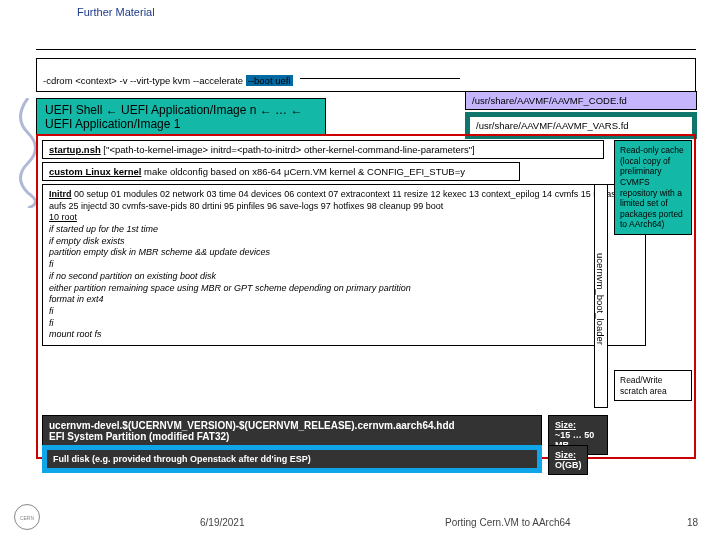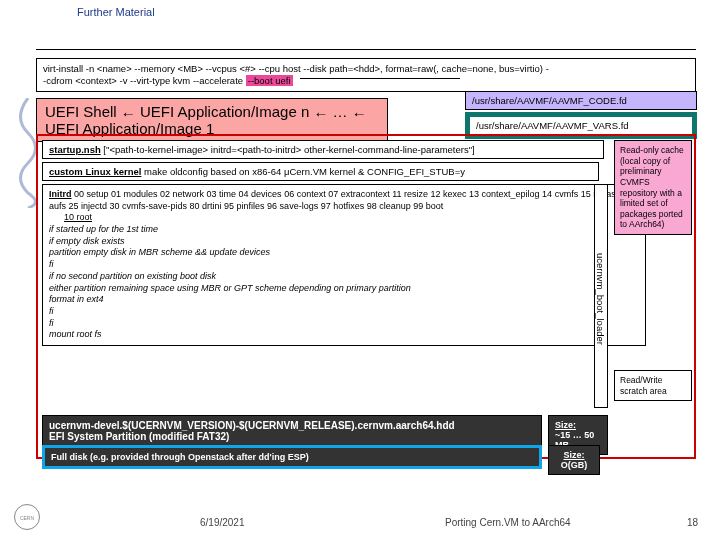--- a/index.html
+++ b/index.html
@@ -37,31 +37,31 @@
     position: absolute;
     top: 58px; left: 36px;
     width: 660px;
     border: 1px solid #000;
     padding: 4px 6px;
     font-size: 9.5px;
     line-height: 1.25;
     background: #fff;
   }
   .virt-cmd .hl {
-    background: #ec4899;
+    background: #0369a1;
     padding: 0 2px;
   }
   .uefi-chain {
     position: absolute;
     top: 98px; left: 36px;
     border: 1px solid #000;
     padding: 4px 8px;
-    font-size: 15px;
-    background: #fca5a5;
-    width: 352px;
+    font-size: 12px;
+    background: #14b8a6;
+    width: 290px;
   }
   .code-label1 {
     position: absolute;
     top: 91px; left: 465px;
     border: 1px solid #000;
     padding: 3px 6px;
     font-size: 9.5px;
     background: #c4b5fd;
     width: 232px;
   }
@@ -90,59 +90,59 @@
     top: 140px; left: 42px;
     width: 562px;
     border: 1px solid #000;
     padding: 3px 6px;
     font-size: 9.5px;
     background: #fff;
   }
   .custom-kernel {
     position: absolute;
     top: 162px; left: 42px;
-    width: 557px;
+    width: 478px;
     border: 1px solid #000;
     padding: 3px 6px;
     font-size: 9.5px;
     background: #fff;
   }
   .bold-u { font-weight: bold; text-decoration: underline; }
   .initrd-box {
     position: absolute;
     top: 184px; left: 42px;
     width: 604px;
     border: 1px solid #000;
     padding: 4px 6px;
     font-size: 9px;
     line-height: 1.3;
     background: #fff;
     font-family: Arial, sans-serif;
   }
-  .initrd-box .entry { text-decoration: underline; margin-left: 15px; }
+  .initrd-box .entry { text-decoration: underline; }
   .vert-label {
     position: absolute;
     top: 184px; left: 594px;
     width: 14px; height: 224px;
     border: 1px solid #000;
     writing-mode: vertical-lr;
     text-align: center;
     font-size: 9.5px;
     padding-top: 6px;
     background: #fff;
   }
   .right-info1 {
     position: absolute;
     top: 140px; left: 614px;
     width: 78px;
     border: 1px solid #000;
     padding: 4px 5px;
     font-size: 8.5px;
     line-height: 1.25;
-    background: #f9a8d4;
+    background: #14b8a6;
   }
   .right-info2 {
     position: absolute;
     top: 370px; left: 614px;
     width: 78px;
     border: 1px solid #000;
     padding: 4px 5px;
     font-size: 8.5px;
     line-height: 1.25;
     background: #fff;
@@ -168,36 +168,35 @@
     padding: 4px 6px;
     font-size: 9px;
     font-weight: bold;
   }
   .dark2 {
     position: absolute;
     top: 445px; left: 42px;
     width: 500px;
     background: #333;
     color: #fff;
-    border: 3px solid #0ea5e9;
+    border: 5px solid #0ea5e9;
     padding: 4px 6px;
     font-size: 9px;
     font-weight: bold;
   }
   .dark2-size {
     position: absolute;
     top: 445px; left: 548px;
-    width: 52px;
+    width: 40px;
     background: #333;
     color: #fff;
     border: 1px solid #000;
     padding: 4px 6px;
     font-size: 9px;
     font-weight: bold;
-    text-align: center;
   }
   .footer-date {
     position: absolute;
     bottom: 12px; left: 200px;
     font-size: 10px;
     color: #444;
   }
   .footer-title {
     position: absolute;
     bottom: 12px; left: 445px;
@@ -239,21 +238,21 @@
   <svg viewBox="0 0 20 110">
       <path d="M10 0 Q-5 20 10 35 Q25 50 10 65 Q-5 80 10 95 Q25 105 10 110" stroke="#1e3a8a" stroke-width="3" fill="none"></path>
     </svg>
 </div>
 
 <div class="crumb">Further Material</div>
 <div class="title">Modified μCern.VM image - Details</div>
 <div class="title-underline"></div>
 
 <div class="virt-cmd">
-  <span>virt-install -n &lt;name&gt; --memory &lt;MB&gt; --vcpus &lt;#&gt; --cpu host --disk path=&lt;hdd&gt;, format=raw(, cache=none, bus=virtio) -</span><br>
+  <br>
   <span>-cdrom &lt;context&gt; -v --virt-type kvm --accelerate </span><span class="hl">--boot uefi</span>
 </div>
 
 <div class="uefi-chain">UEFI Shell ← UEFI Application/Image n ← … ← UEFI Application/Image 1</div>
 
 <div class="code-label1">/usr/share/AAVMF/AAVMF_CODE.fd</div>
 <div class="code-label2">/usr/share/AAVMF/AAVMF_VARS.fd</div>
 
 <div class="arrow-line" style="top:78px; left:300px; width:160px; height:1px;"></div>
 

